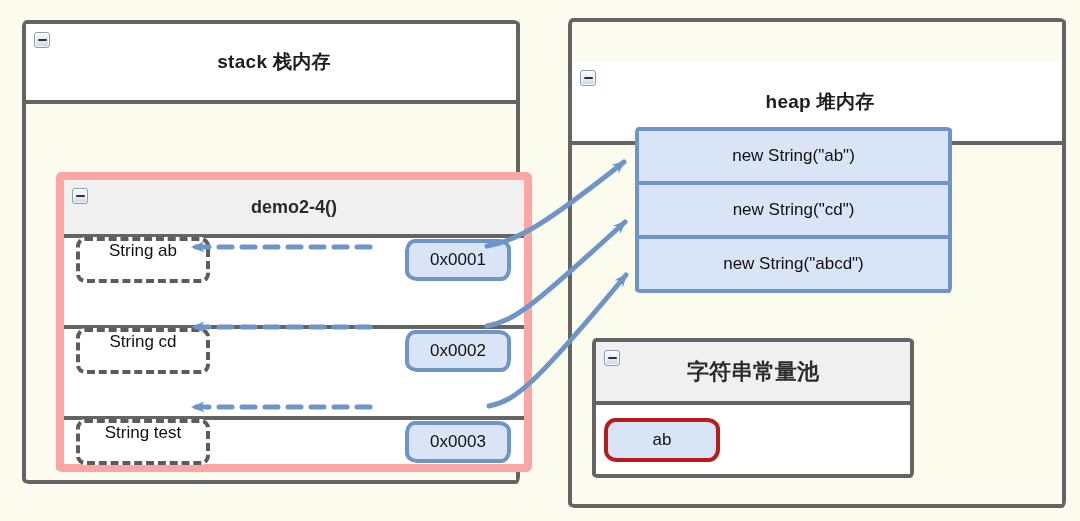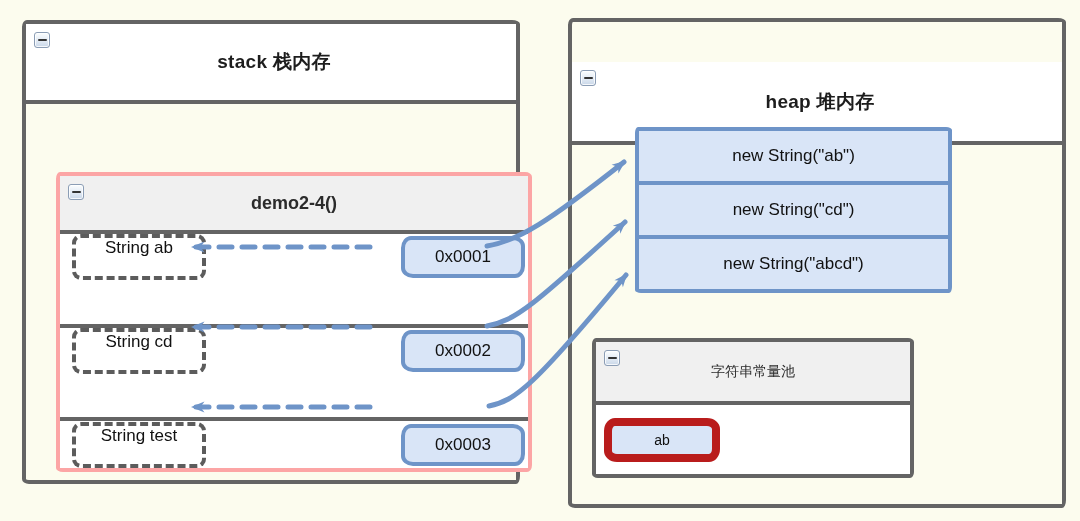--- a/index.html
+++ b/index.html
@@ -20,57 +20,57 @@
     background:linear-gradient(180deg,#fbfdfe 0%,#e2eaf4 55%,#c9d7e8 100%);
     box-shadow:inset 0 0 0 1px rgba(255,255,255,.8);
     display:flex;align-items:center;justify-content:center;}
   .minus-glyph{display:block;width:9px;height:2.5px;background:#333;border-radius:1px;}
 
   
   .stack-panel{left:22px;top:20px;width:498px;height:464px;background:transparent;}
   .stack-panel .panel-header{height:80px;}
 
   .frame{position:absolute;left:30px;top:148px;width:476px;height:300px;
-         border:4px solid #fca5a5;border-radius:4px 7px 5px 7px/7px 5px 7px 4px;
+         border:8px solid #fca5a5;border-radius:4px 7px 5px 7px/7px 5px 7px 4px;
          display:flex;flex-direction:column;background:#FFFFFF;}
   .frame-header{position:relative;height:58px;flex:0 0 58px;background:#F0F0F0;
                 border-bottom:4px solid #646464;display:flex;align-items:center;justify-content:center;}
   .frame-title{font-weight:bold;font-size:18px;color:#2b2b2b;}
   .frame-row{position:relative;flex:1;background:#FFFFFF;}
   .frame-row + .frame-row{border-top:4px solid #646464;margin-top:43px;}
 
   .var-box{position:absolute;left:12px;top:50%;transform:translateY(-50%);
            width:134px;height:46px;border:4px dashed #5c5c5c;border-radius:9px;
            display:flex;align-items:flex-start;justify-content:center;
            font-size:17px;background:#fff;}
   .addr-box{position:absolute;left:341px;top:50%;transform:translateY(-50%);
-            width:124px;height:42px;border:4px solid #6E94C8;border-radius:10px 12px 10px 12px/12px 10px 12px 10px;
+            width:106px;height:42px;border:4px solid #6E94C8;border-radius:10px 12px 10px 12px/12px 10px 12px 10px;
             background:#D9E5F7;display:flex;align-items:center;justify-content:center;
             font-size:17px;}
 
   
   .heap-panel{left:568px;top:18px;width:498px;height:490px;background:transparent;}
   .heap-panel .panel-header{height:83px;margin-top:40px;}
 
   .heap-objects{position:absolute;left:635px;top:127px;width:317px;height:166px;
                 border:4px solid #6E94C8;border-radius:3px 6px 3px 6px/6px 3px 6px 3px;
                 display:flex;flex-direction:column;}
   .heap-obj{flex:1;background:#D9E5F7;display:flex;align-items:center;justify-content:center;
             font-size:17px;}
   .heap-obj + .heap-obj{border-top:4px solid #6E94C8;}
 
   .pool{position:absolute;left:592px;top:338px;width:322px;height:140px;
         border:4px solid #646464;border-radius:4px 6px 4px 6px/6px 4px 6px 4px;background:#FFFFFF;}
   .pool-header{position:relative;height:63px;background:#F0F0F0;border-bottom:4px solid #646464;
                display:flex;align-items:center;justify-content:center;}
-  .pool-title{font-weight:normal;font-size:14px;color:#2b2b2b;}
+  .pool-title{font-weight:bold;font-size:22px;color:#2b2b2b;}
   .pool-body{position:relative;display:flex;padding:13px 0 0 8px;gap:19px;}
-  .pool-chip{width:116px;height:44px;border:8px solid #b91c1c;
+  .pool-chip{width:116px;height:44px;border:4px solid #b91c1c;
              border-radius:11px 13px 11px 13px/13px 11px 13px 11px;background:#D9E5F7;
-             display:flex;align-items:center;justify-content:center;font-size:14px;}
+             display:flex;align-items:center;justify-content:center;font-size:17px;}
 
   
   .arrows{position:absolute;left:0;top:0;width:1080px;height:521px;z-index:10;pointer-events:none;}
 </style>
 </head>
 <body>
 
 <div class="canvas">
 
   <svg class="arrows" viewBox="0 0 1080 521">

